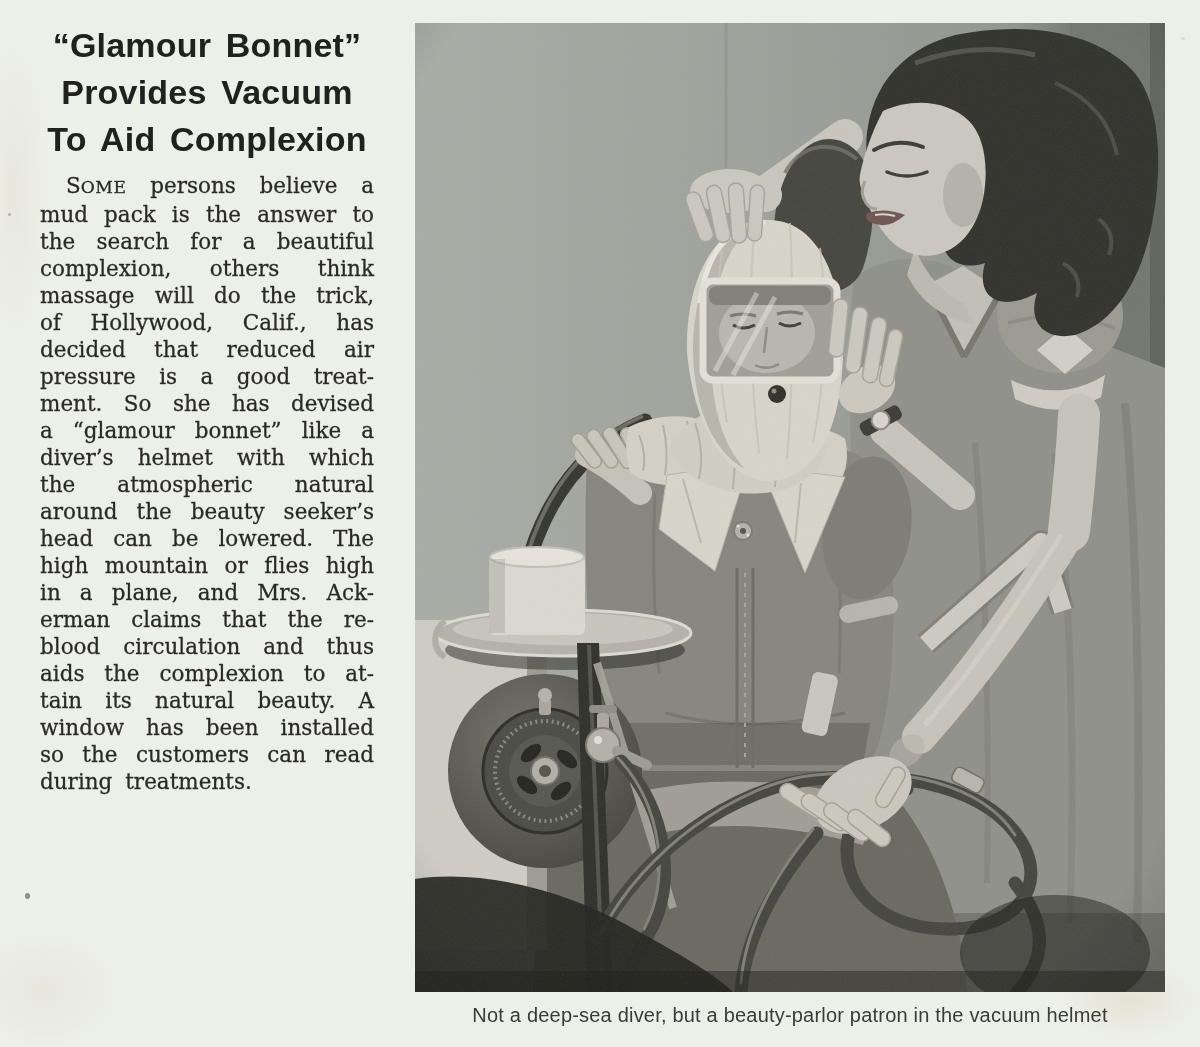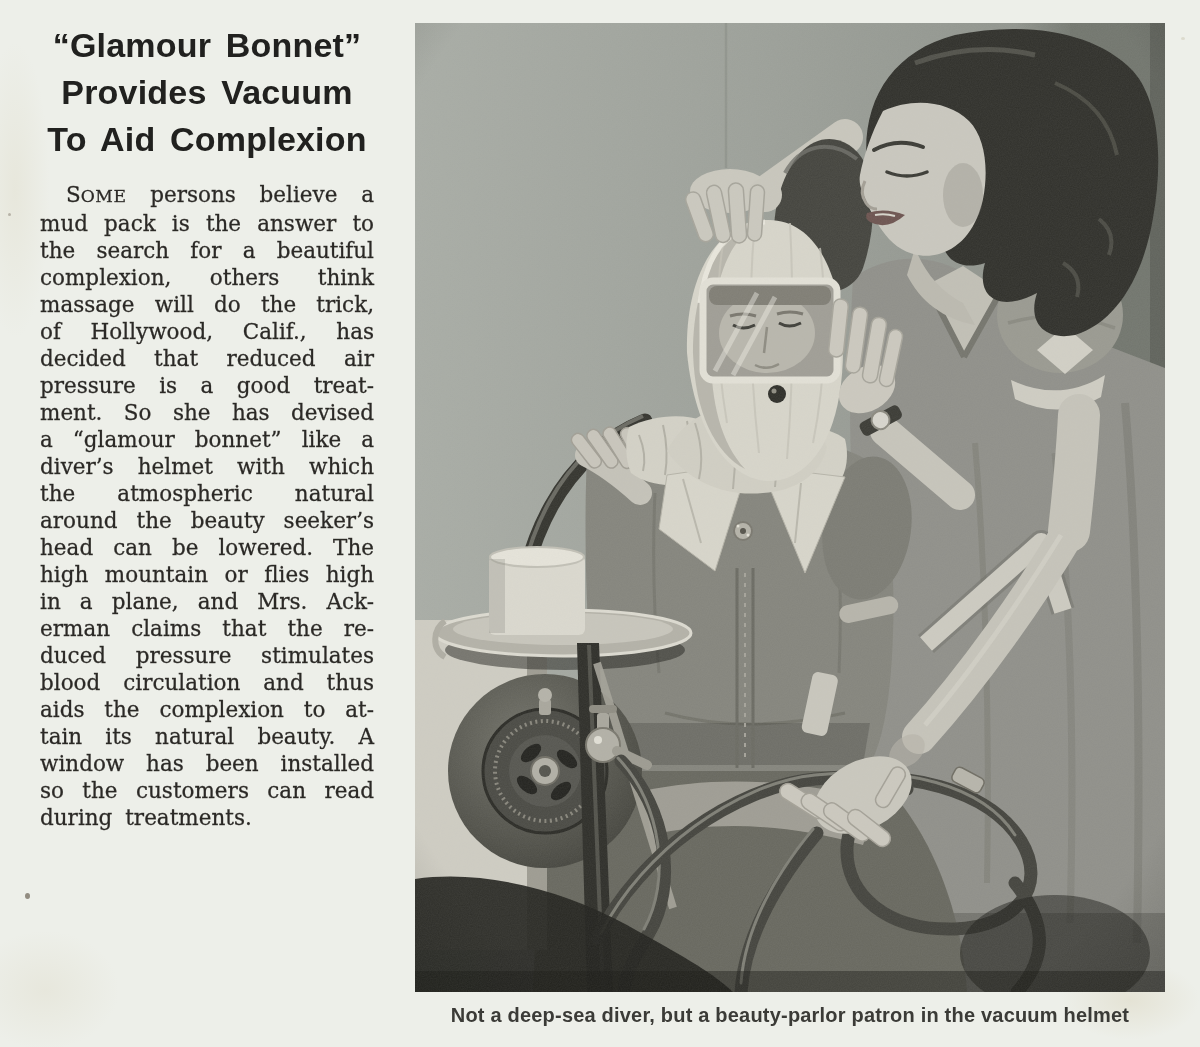--- a/index.html
+++ b/index.html
@@ -20,36 +20,36 @@
   #speck-a { left:25px; top:893px; width:5px; height:6px; opacity:.7; }
   #speck-b { left:8px;  top:213px; width:3px; height:3px; opacity:.4; }
   #speck-c { left:1181px; top:37px; width:4px; height:3px; opacity:.3; background:#b7ac8e; }
 
   .article { position:absolute; left:40px; top:22px; width:334px; }
   .headline {
     font-weight:700; font-size:34px; line-height:47px; text-align:center;
     color:#21211f; word-spacing:5px; letter-spacing:0.2px;
   }
   .body-text {
-    margin-top:18px;
+    margin-top:9px;
     font-family:"DejaVu Serif", serif;
     font-size:21.5px; line-height:27px; color:#2b2926;
     -webkit-text-stroke:0.3px rgba(43,41,38,.85);
   }
   .body-line { text-align:justify; text-align-last:justify; text-justify:inter-word; }
   .lead-line { text-indent:26px; }
   .sc { font-size:0.8em; letter-spacing:0.5px; }
   .body-lines > .body-line:last-child { text-align-last:left; word-spacing:6px; }
 
   .photo { position:absolute; left:415px; top:23px; width:750px; height:969px; margin:0; }
   .photo svg { display:block; width:750px; height:969px; }
 
   .caption {
     position:absolute; left:408px; top:1004px; width:764px;
-    text-align:center; font-weight:700; font-size:20px;
+    text-align:center; font-weight:400; font-size:20px;
     letter-spacing:0.2px; color:#3b3b37;
   }
 </style>
 </head>
 <body>
 
 <div class="page">
 
   <div class="stain" id="stain-br"></div>
   <div class="stain" id="stain-tl"></div>
@@ -76,21 +76,20 @@
           <div class="body-line">pressure is a good treat-</div>
           <div class="body-line">ment. So she has devised</div>
           <div class="body-line">a “glamour bonnet” like a</div>
           <div class="body-line">diver’s helmet with which</div>
           <div class="body-line">the atmospheric natural</div>
           <div class="body-line">around the beauty seeker’s</div>
           <div class="body-line">head can be lowered. The</div>
           <div class="body-line">high mountain or flies high</div>
           <div class="body-line">in a plane, and Mrs. Ack-</div>
           <div class="body-line">erman claims that the re-</div>
-          <div class="body-line">duced pressure stimulates</div>
           <div class="body-line">blood circulation and thus</div>
           <div class="body-line">aids the complexion to at-</div>
           <div class="body-line">tain its natural beauty. A</div>
           <div class="body-line">window has been installed</div>
           <div class="body-line">so the customers can read</div>
           <div class="body-line">during treatments.</div>
         </div>
     </div>
   </div>
 

